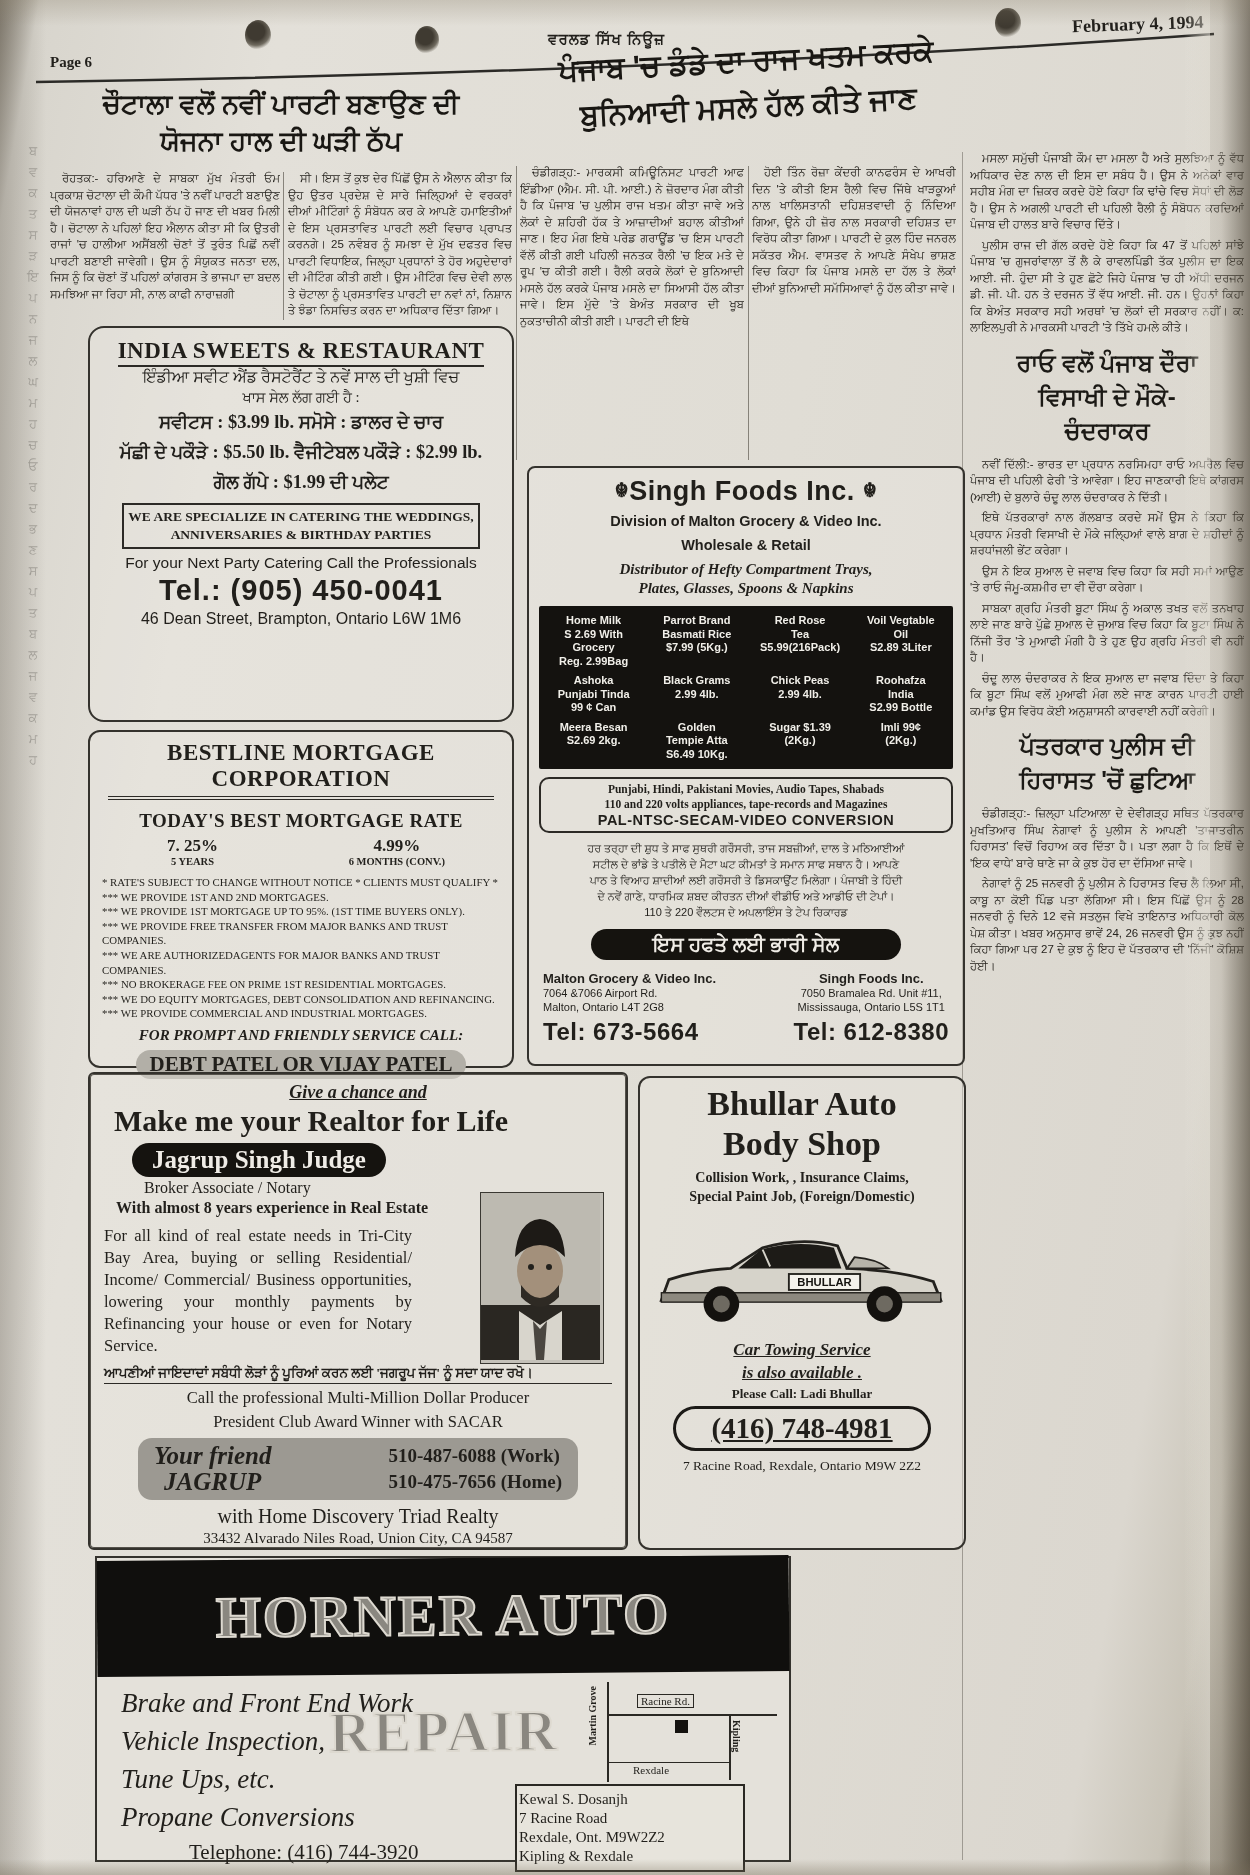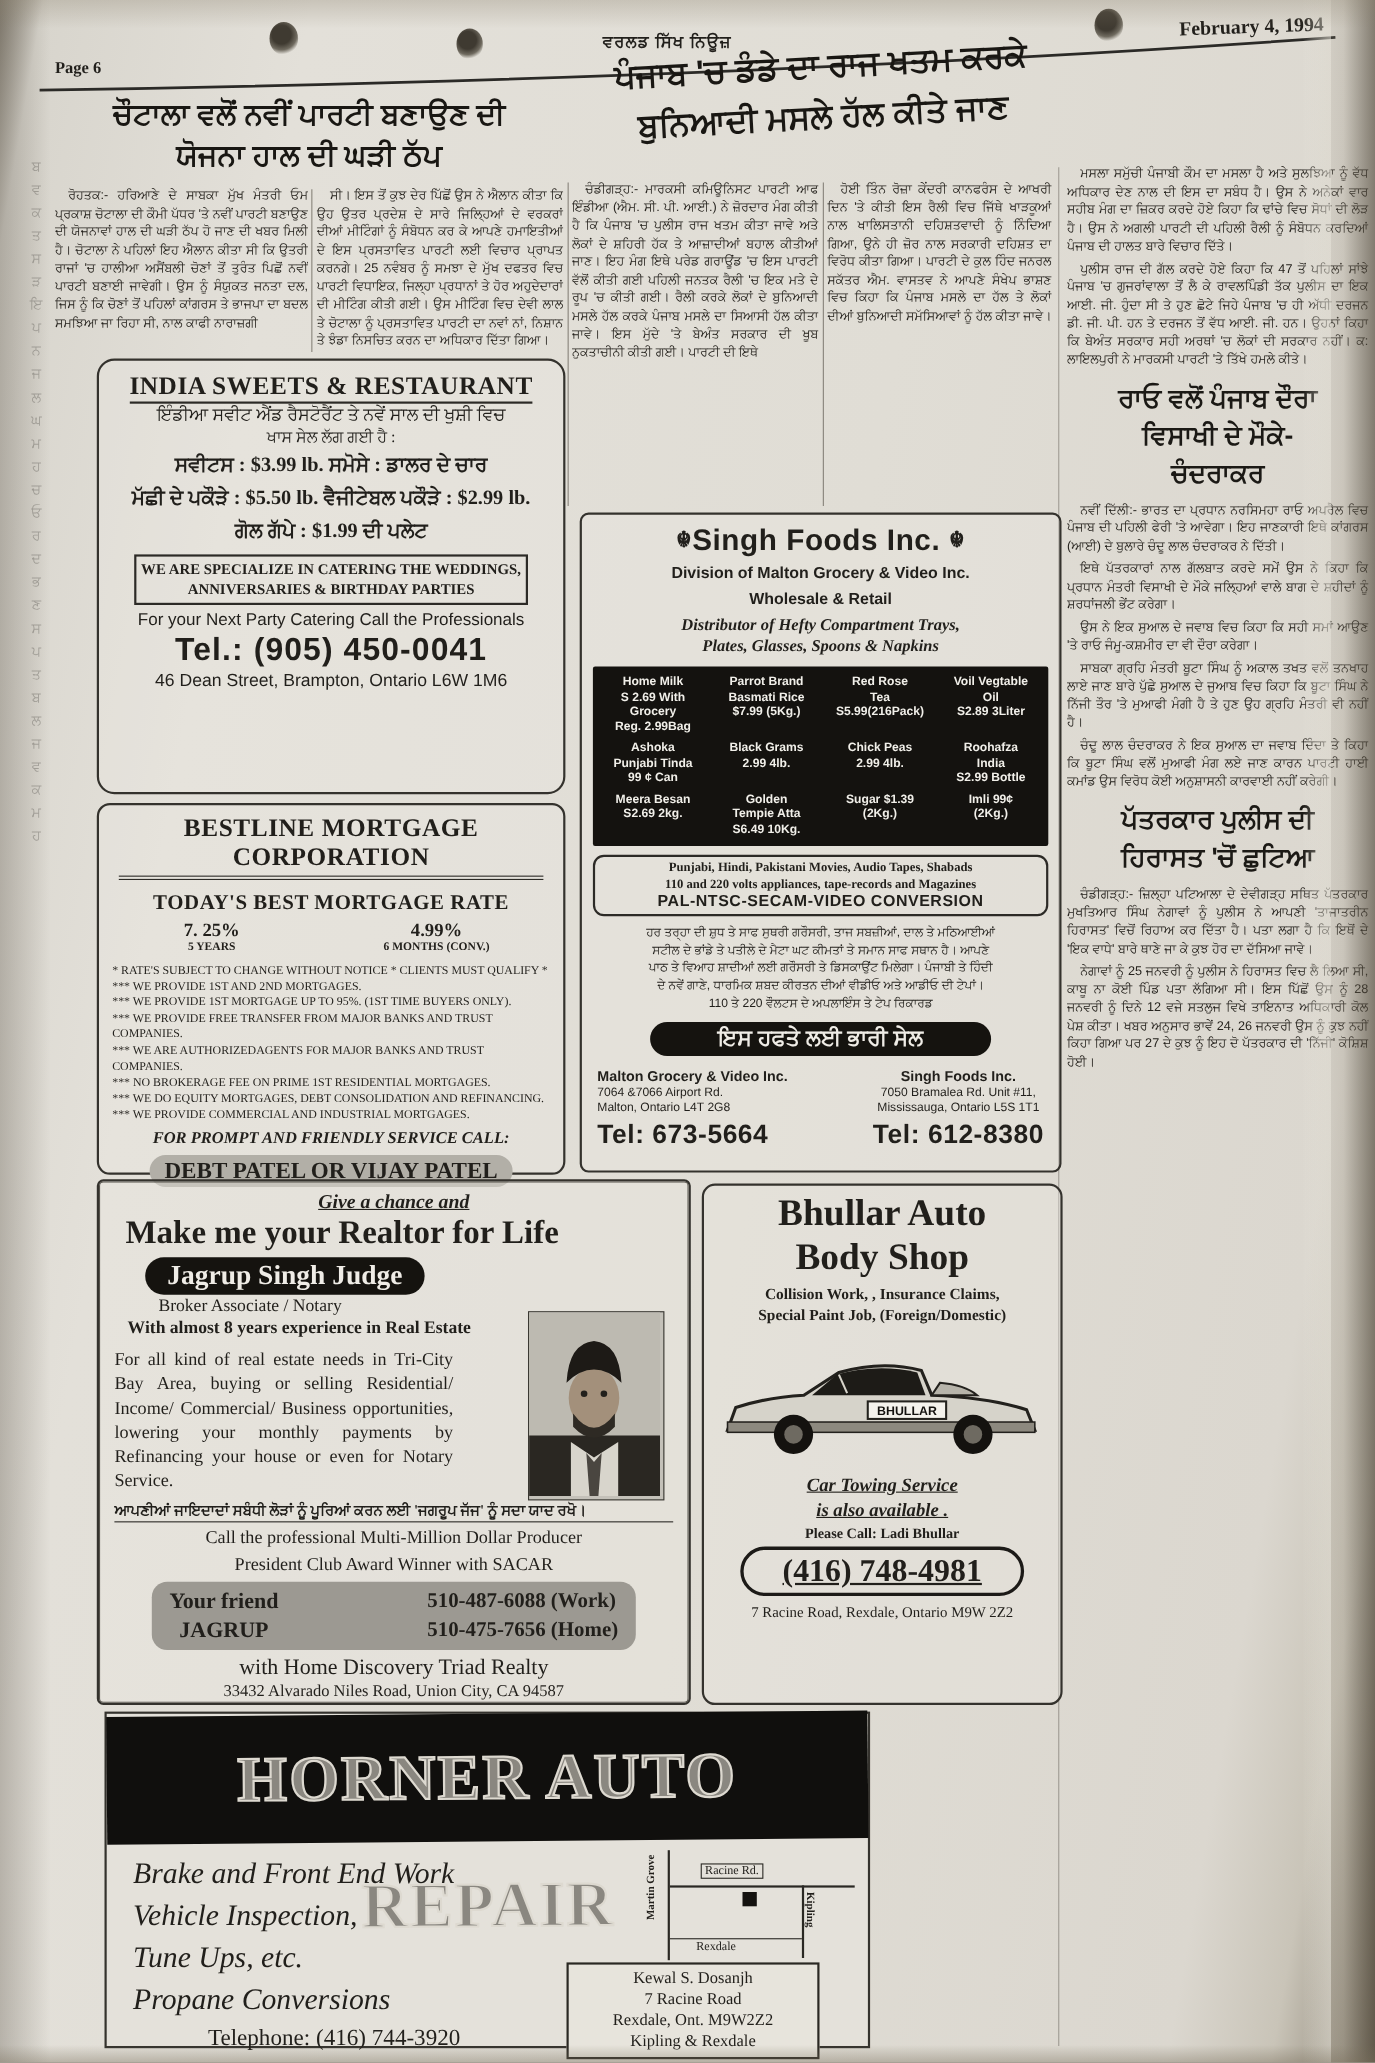--- a/index.html
+++ b/index.html
@@ -63,21 +63,21 @@
   .realtor{left:88px;top:1072px;width:540px;height:478px;border-radius:6px;padding:8px 14px;box-shadow:inset 0 0 0 1px #55524b;}
   .realtor .tag{font-size:18px;}
   .realtor .title{font-size:30px;line-height:36px;}
   .realtor .badge{display:inline-block;background:#15130f;color:#efece6;border-radius:22px;padding:3px 20px;font-size:25px;margin:4px 0 0 28px;}
   .realtor .sub{font-size:16px;margin-left:40px;margin-top:2px;}
   .realtor .body{width:308px;font-size:16.5px;line-height:22px;margin-top:8px;}
   .realtor .photo{right:22px;top:118px;width:122px;height:170px;border:1.5px solid #3a3832;background:#c4c1b9;}
   .realtor .pa{font-size:13.5px;margin-top:8px;border-bottom:1px solid #2c2a26;padding-bottom:2px;}
   .realtor .call{font-size:16.5px;margin-top:4px;}
   .realtor .friend{width:408px;margin:6px auto 0;background:#9c9992;border-radius:14px;padding:5px 16px;display:flex;justify-content:space-between;align-items:center;}
-  .realtor .fr-l{font-size:20px;line-height:26px;}
+  .realtor .fr-l{font-size:25px;line-height:26px;font-style:italic;}
   .realtor .fr-r{font-size:19px;line-height:26px;}
   .realtor .brok{font-size:20px;margin-top:5px;}
   .realtor .addr{font-size:15px;margin-top:2px;}
   
   .singh{left:527px;top:466px;width:438px;height:600px;border-radius:8px;padding:8px 10px;border-width:2px;}
   .singh .head{font-size:27px;letter-spacing:.5px;}
   .singh .khanda{font-size:20px;vertical-align:3px;}
   .singh .div1{font-size:14.5px;margin-top:6px;}
   .singh .div2{font-size:14.5px;margin-top:8px;}
   .singh .dist{font-size:15px;margin-top:8px;}
@@ -110,21 +110,21 @@
   .horner .map{position:absolute;left:474px;top:124px;width:212px;height:100px;}
   .mg-line{position:absolute;left:36px;top:0;height:100px;border-left:2px solid #2a2823;}
   .mg-lab{position:absolute;left:16px;top:4px;writing-mode:vertical-rl;transform:rotate(180deg);font-size:10px;}
   .rc-line{position:absolute;left:38px;top:32px;width:168px;border-top:2px solid #2a2823;}
   .rc-lab{position:absolute;left:66px;top:12px;font-size:11px;border:1px solid #2a2823;padding:0 3px;}
   .rc-sq{position:absolute;left:104px;top:38px;width:13px;height:13px;background:#14120f;}
   .kp-line{position:absolute;left:158px;top:32px;height:66px;border-left:2px solid #2a2823;}
   .kp-lab{position:absolute;left:160px;top:38px;writing-mode:vertical-rl;font-size:10px;}
   .rx-line{position:absolute;left:38px;top:80px;width:120px;border-top:1.5px solid #2a2823;}
   .rx-lab{position:absolute;left:62px;top:82px;font-size:11px;}
-  .horner .kbox{position:absolute;left:418px;top:226px;width:222px;border:2px solid #2a2823;background:#e7e4dc;text-align:center;font-size:15px;line-height:19px;padding:4px 2px;}
+  .horner .kbox{position:absolute;left:418px;top:226px;width:222px;border:2px solid #2a2823;background:#e7e4dc;text-align:left;font-size:15px;line-height:19px;padding:4px 2px;}
   
   .hole{border-radius:50%;background:radial-gradient(circle at 42% 38%,#3f3a31 0 36%,#6f6a5f 58%,rgba(183,178,166,0) 75%);}
   .edge{pointer-events:none;}
   .edge-l{left:0;top:0;bottom:0;width:46px;background:linear-gradient(90deg,rgba(80,72,60,.30),rgba(0,0,0,0));}
   .edge-r{right:0;top:0;bottom:0;width:64px;background:linear-gradient(270deg,rgba(74,66,52,.62) 0%,rgba(150,142,126,.25) 45%,rgba(0,0,0,0) 100%);}
   .edge-rl{right:40px;top:0;bottom:0;width:26px;background:linear-gradient(270deg,rgba(248,246,238,.55),rgba(0,0,0,0));}
   .edge-t{left:0;right:0;top:0;height:26px;background:linear-gradient(rgba(140,130,110,.30),rgba(0,0,0,0));}
   .edge-b{left:0;right:0;bottom:0;height:16px;background:linear-gradient(0deg,rgba(120,110,90,.40),rgba(0,0,0,0));}
 </style>
 </head>

